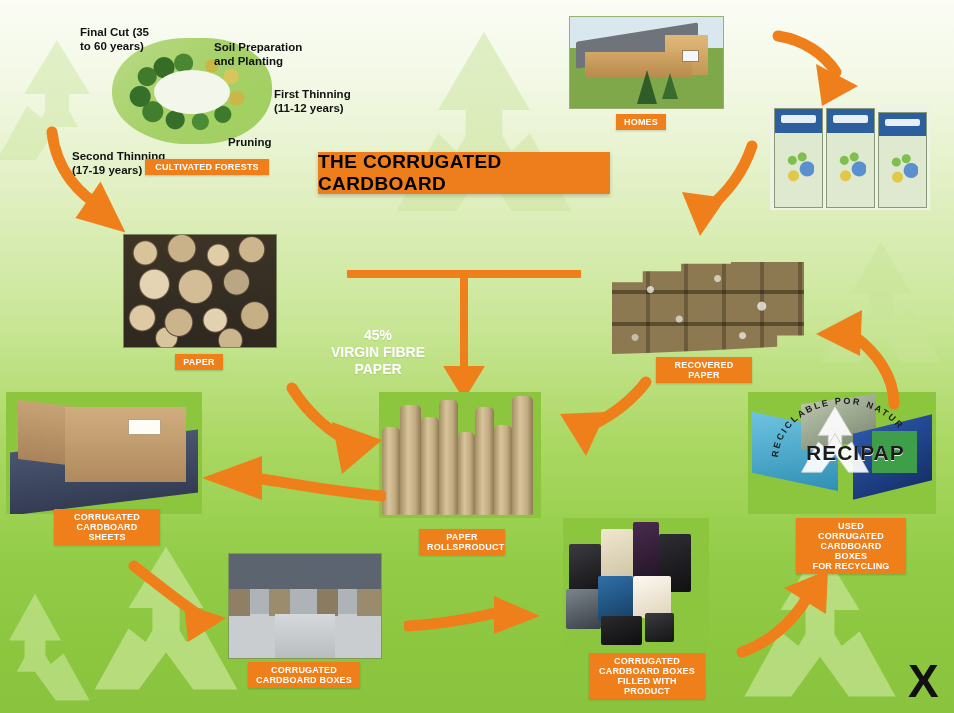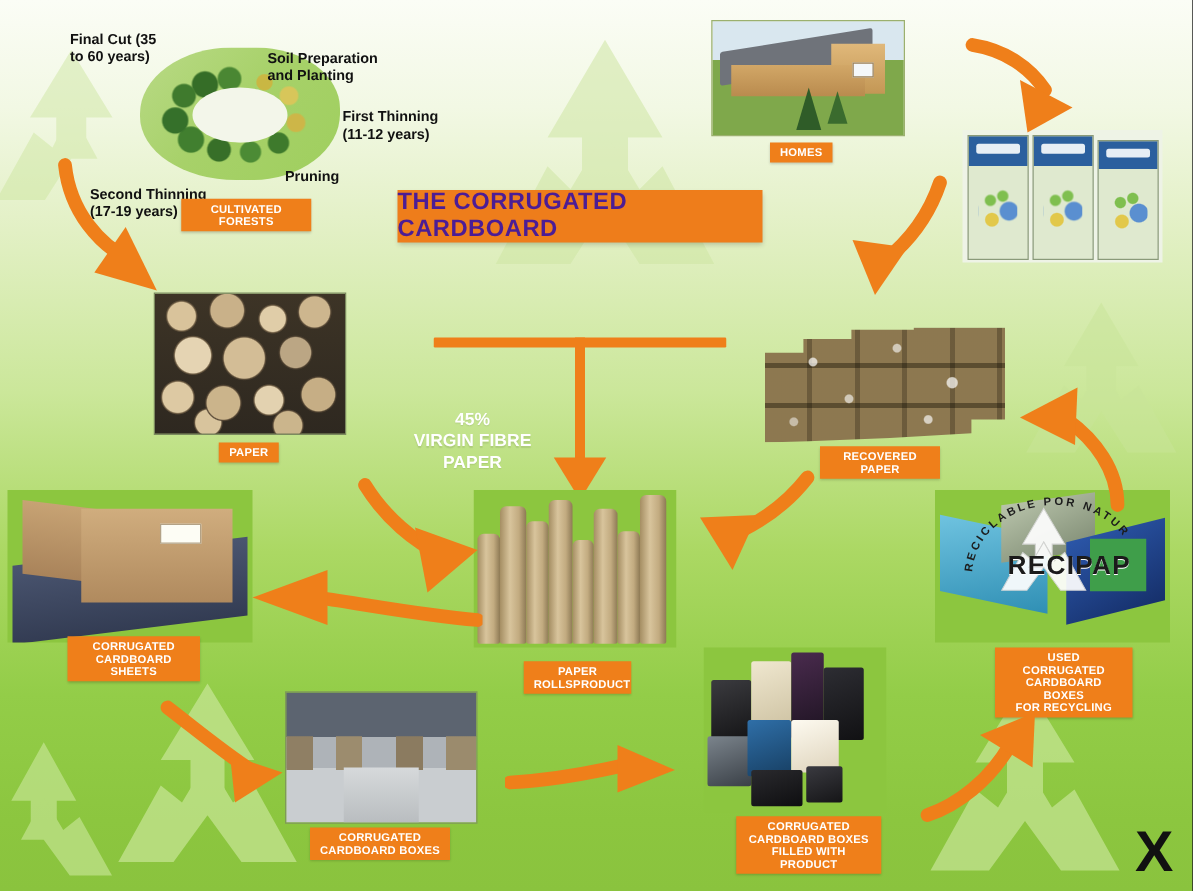--- a/index.html
+++ b/index.html
@@ -141,21 +141,21 @@
   .chip{
     position:absolute;background:#ef7f1a;color:#ffffff;
     font-weight:bold;text-align:center;line-height:1.12;
     letter-spacing:.2px;padding:3px 8px;box-sizing:border-box;
     font-size:9px;white-space:pre-line;
     box-shadow:0 1px 2px rgba(0,0,0,.18);
   }
 
   
   .title{
-    position:absolute;background:#ee7d1b;color:#4c1d95;
+    position:absolute;background:#ee7d1b;color:#000000;
     font-size:19px;font-weight:bold;letter-spacing:.4px;
     display:flex;align-items:center;justify-content:center;
     box-shadow:0 2px 4px rgba(0,0,0,.2);
   }
 
   
   .fcap{position:absolute;color:#111;font-size:11.5px;font-weight:bold;line-height:1.2;white-space:pre-line;}
 
   
   .pct{position:absolute;color:#ffffff;font-weight:bold;font-size:14px;
@@ -230,31 +230,31 @@
     <svg width="130" height="130" viewBox="0 0 100 100">
       <g fill="#d2eca6">
         <path d="M50 6 L70 42 L58 42 L58 58 L42 58 L42 42 L30 42 Z"></path>
         <path d="M92 88 L72 52 L62 60 L50 40 L36 66 L50 66 L66 88 Z"></path>
       </g>
     </svg>
   </div>
 
   <div class="photo forest" style="left:112px;top:38px;width:160px;height:106px;"></div>
 
-  <div class="fcap" style="left:56px;top:26px;">Final Cut (35
+  <div class="fcap" style="left:80px;top:26px;">Final Cut (35
 to 60 years)</div>
   <div class="fcap" style="left:214px;top:41px;">Soil Preparation
 and Planting</div>
   <div class="fcap" style="left:274px;top:88px;">First Thinning
 (11-12 years)</div>
   <div class="fcap" style="left:72px;top:134px;margin-top:16px;">Second Thinning
 (17-19 years)</div>
   <div class="fcap" style="left:228px;top:136px;">Pruning</div>
 
-  <div class="chip" style="left:145px;top:159px;width:104px;">CULTIVATED FORESTS</div>
+  <div class="chip" style="left:145px;top:159px;width:124px;">CULTIVATED FORESTS</div>
 
   <div class="title" style="left:318px;top:152px;width:292px;height:42px;">THE CORRUGATED CARDBOARD</div>
 
   <div class="photo logs" style="left:123px;top:234px;width:152px;height:112px;border:1px solid #7b8a5e;"></div>
   <div class="chip" style="left:175px;top:354px;width:48px;">PAPER</div>
 
   <div class="photo house" style="left:569px;top:16px;width:153px;height:91px;border:1px solid #9bb06e;">
     <div class="house-roof"></div>
       <div class="house-gable"></div>
     <div class="house-body"></div>

